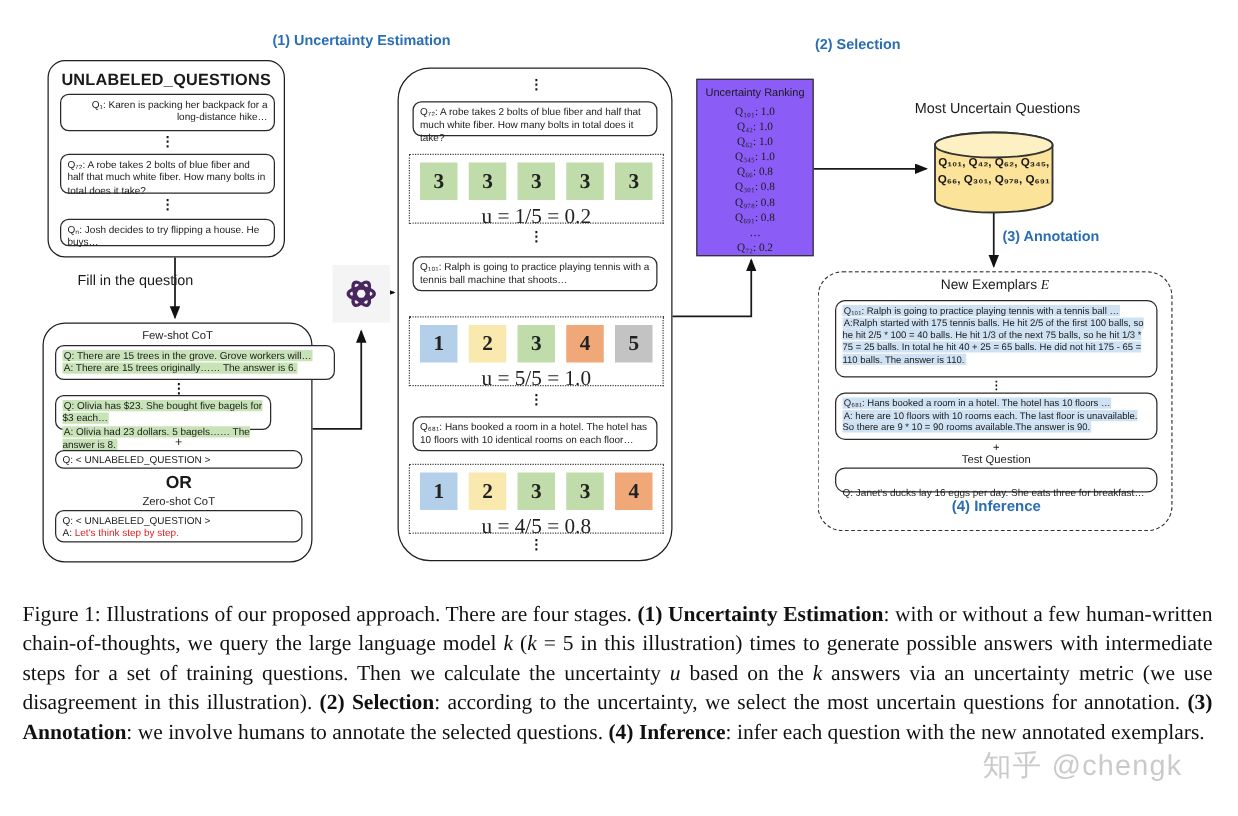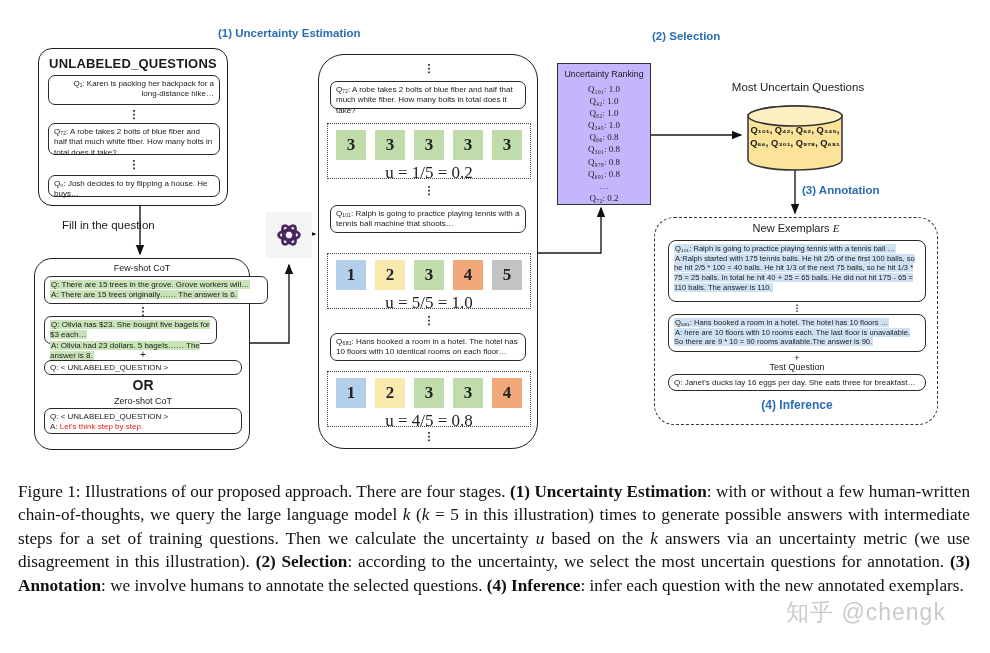--- a/index.html
+++ b/index.html
@@ -128,21 +128,21 @@
           <div class="sq" style="background: rgb(250, 233, 174);">2</div>
           <div class="sq" style="background: rgb(192, 220, 171);">3</div>
           <div class="sq" style="background: rgb(192, 220, 171);">3</div>
           <div class="sq" style="background: rgb(240, 168, 120);">4</div>
         </div>
         <div class="u-label">u = 4/5 = 0.8</div>
       </div>
     <div class="dots abs" style="left:103px; top:376px; width:14px;">⋮</div>
   </div>
 
-  <div class="abs" style="left:557px; top:63px; width:94px; height:142px; border:1.4px solid #333; background:#c4b5fd;">
+  <div class="abs" style="left:557px; top:63px; width:94px; height:142px; border:1.4px solid #333; background:#8b5cf6;">
     <div class="center" style="font-size:8.8px; margin-top:5px;">Uncertainty Ranking</div>
     <div style="margin-top:4px;">
         <div class="rank-item">Q₁₀₁: 1.0</div>
         <div class="rank-item">Q₄₂: 1.0</div>
         <div class="rank-item">Q₆₂: 1.0</div>
         <div class="rank-item">Q₃₄₅: 1.0</div>
         <div class="rank-item">Q₆₆: 0.8</div>
         <div class="rank-item">Q₃₀₁: 0.8</div>
         <div class="rank-item">Q₉₇₈: 0.8</div>
         <div class="rank-item">Q₆₉₁: 0.8</div>
@@ -169,21 +169,21 @@
       <span class="hl-blue">Q₁₀₁: Ralph is going to practice playing tennis with a tennis ball …</span><br>
       <span class="hl-blue">A:Ralph started with 175 tennis balls. He hit 2/5 of the first 100 balls, so he hit 2/5 * 100 = 40 balls. He hit 1/3 of the next 75 balls, so he hit 1/3 * 75 = 25 balls. In total he hit 40 + 25 = 65 balls. He did not hit 175 - 65 = 110 balls. The answer is 110.</span>
     </div>
     <div class="dots abs" style="left:135px; top:86px; width:14px; font-size:9px;">⋮</div>
     <div class="sbox abs" style="left:13px; top:96px; width:258px; height:38px; font-size:7.6px; border-radius:8px;">
       <span class="hl-blue">Q₆₈₁: Hans booked a room in a hotel. The hotel has 10 floors …</span><br>
       <span class="hl-blue">A: here are 10 floors with 10 rooms each. The last floor is unavailable. So there are 9 * 10 = 90 rooms available.The answer is 90.</span>
     </div>
     <div class="center abs" style="left:0; top:135px; width:284px; font-size:9px;">+</div>
     <div class="center abs" style="left:0; top:144px; width:284px; font-size:9px;">Test Question</div>
-    <div class="sbox abs" style="left:13px; top:156px; width:258px; height:17px; font-size:8px; border-radius:8px; padding-top:3px;"><span>Q: Janet's ducks lay 16 eggs per day. She eats three for breakfast…</span></div>
+    <div class="sbox abs" style="left:13px; top:156px; width:258px; height:17px; font-size:8px; border-radius:8px; padding-top:15px;"><span>Q: Janet's ducks lay 16 eggs per day. She eats three for breakfast…</span></div>
     <div class="center abs stage-label" style="left:0; top:180px; width:284px; font-size:12px;">(4) Inference</div>
   </div>
 
 </div>
 
 <div class="caption"><span>Figure 1: Illustrations of our proposed approach. There are four stages. </span><span style="font-weight: bold;">(1) Uncertainty Estimation</span><span>: with or without a few human-written chain-of-thoughts, we query the large language model </span><span style="font-style: italic;">k</span><span> (</span><span style="font-style: italic;">k</span><span> = 5 in this illustration) times to generate possible answers with intermediate steps for a set of training questions. Then we calculate the uncertainty </span><span style="font-style: italic;">u</span><span> based on the </span><span style="font-style: italic;">k</span><span> answers via an uncertainty metric (we use disagreement in this illustration). </span><span style="font-weight: bold;">(2) Selection</span><span>: according to the uncertainty, we select the most uncertain questions for annotation. </span><span style="font-weight: bold;">(3) Annotation</span><span>: we involve humans to annotate the selected questions. </span><span style="font-weight: bold;">(4) Inference</span><span>: infer each question with the new annotated exemplars.</span></div>
 
 <div class="watermark">知乎 @chengk</div>
 
 </body></html>

